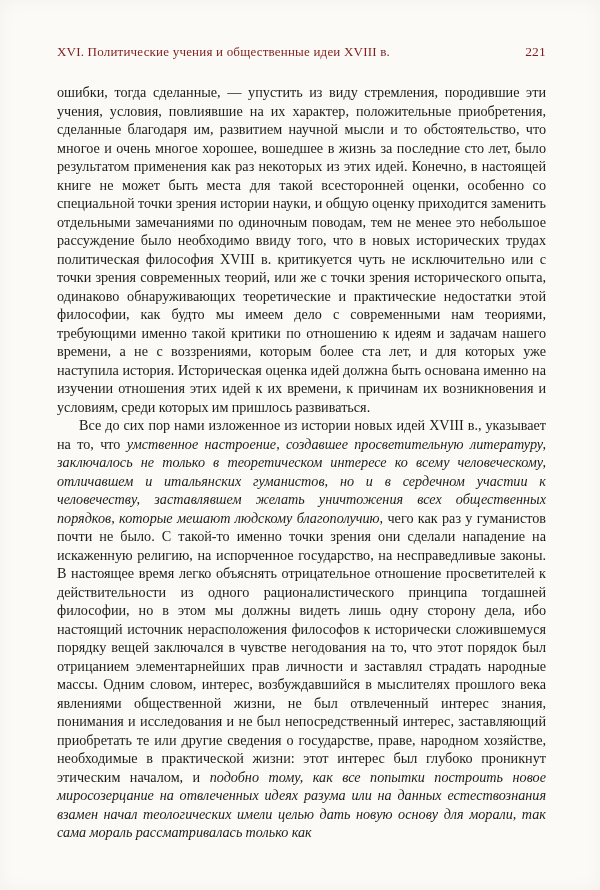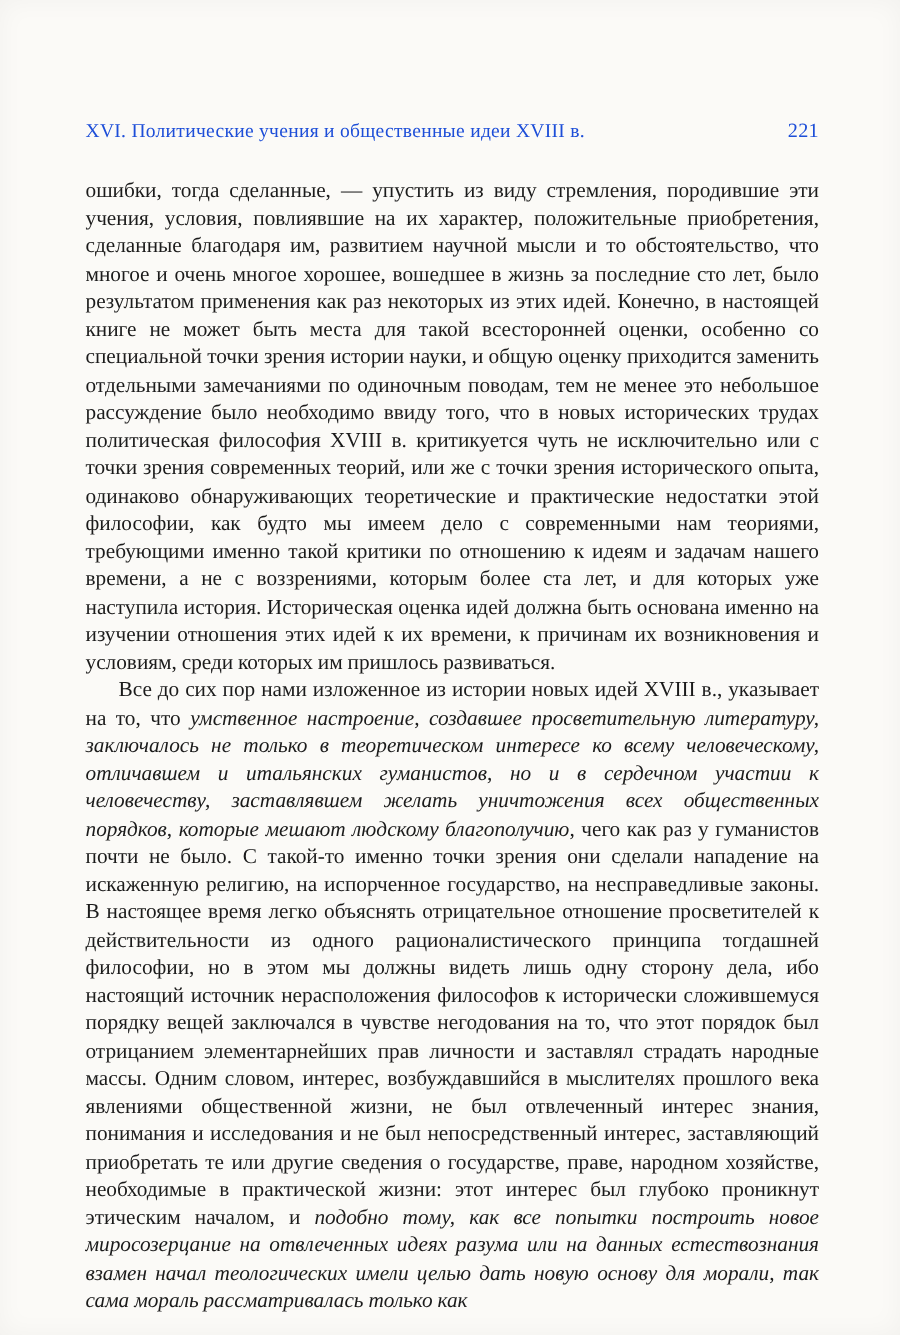--- a/index.html
+++ b/index.html
@@ -16,27 +16,26 @@
     padding: 44px 54px 18px 57px;
     overflow: hidden;
     position: relative;
     box-shadow: inset 0 0 18px rgba(0,0,0,0.04);
   }
   .running-head {
     display: flex;
     justify-content: space-between;
     align-items: baseline;
     font-size: 13px;
-    color: #1d4ed8;
+    color: #7f1d1d;
     margin-bottom: 23px;
     letter-spacing: 0.2px;
   }
   .running-head .page-number {
     font-size: 13.5px;
-    margin-top: 35px;
   }
   .body-text p {
     font-size: 14.2px;
     line-height: 18.5px;
     text-align: justify;
     hyphens: auto;
     -webkit-hyphens: auto;
     word-spacing: -0.3px;
     font-family: Liberation Serif, serif;
   }

